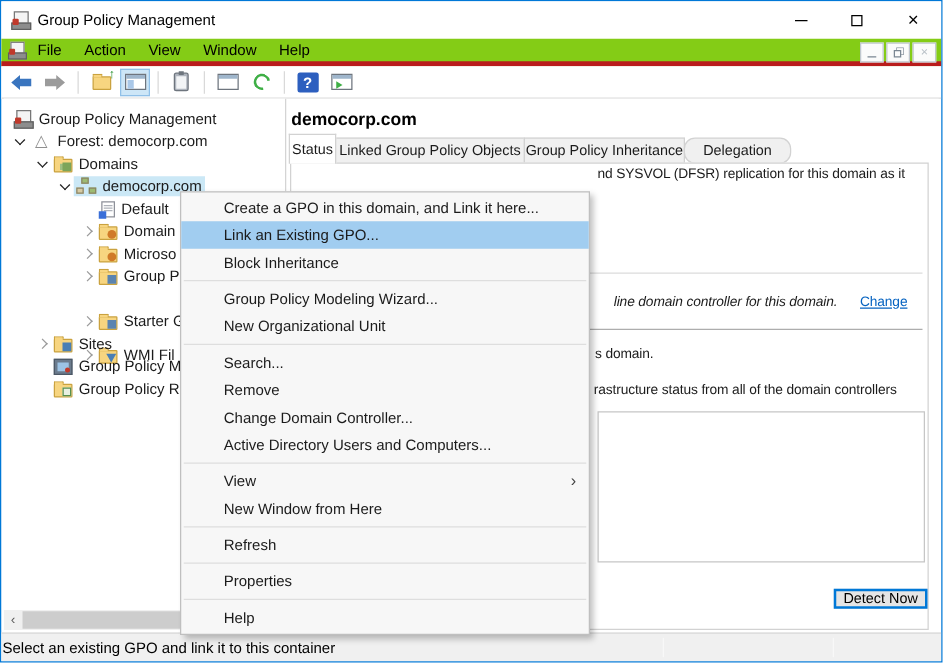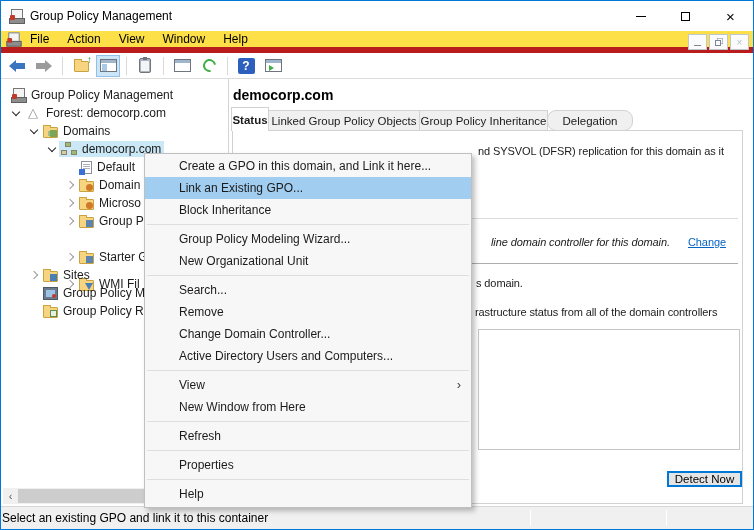--- a/index.html
+++ b/index.html
@@ -9,21 +9,21 @@
   
   .titlebar{position:absolute;left:0;top:0;right:0;height:30px;background:#fff;display:flex;align-items:center;}
   .titlebar .apptitle{margin-left:6px;font-size:12px;color:#000;}
   .capbtns{position:absolute;right:0;top:0;height:30px;display:flex;}
   .capbtn{width:45px;height:30px;display:flex;align-items:center;justify-content:center;}
   .glyph-min{width:10px;height:1px;background:#000;display:block;}
   .glyph-max{width:9px;height:9px;border:1px solid #000;display:block;}
   .glyph-close{font-size:15px;color:#000;line-height:1;}
 
   
-  .menubar{position:absolute;left:0;top:30px;right:0;height:22px;background:#fde047;border-bottom:6px solid #b91c1c;display:flex;align-items:center;}
+  .menubar{position:absolute;left:0;top:30px;right:0;height:22px;background:#84cc16;border-bottom:4px solid #b91c1c;display:flex;align-items:center;}
   .menubar .mitem{padding:2px 9px;color:#000;}
   .mdibtns{position:absolute;right:4px;top:3px;display:flex;gap:2px;}
   .mdibtn{width:19px;height:16px;border:1px solid #c0c7ce;background:#fbfbfb;display:flex;align-items:center;justify-content:center;color:#7b8793;font-size:10px;}
   .mdibtn .mm{width:7px;height:1px;background:#7b8793;display:block;margin-top:6px;}
   .mdirestore{width:6px;height:6px;border:1px solid #7b8793;box-shadow:2px -2px 0 -0.5px #fbfbfb,2px -2px 0 0 #7b8793;margin-top:2px;margin-right:2px;}
   .mdibtn.disabled{color:#b9c0c7;}
 
   
   .toolbar{position:absolute;left:0;top:52px;right:0;height:26px;background:#fff;border-bottom:1px solid #dcdcdc;display:flex;align-items:center;padding-left:4px;gap:3px;}
   .tbtn{width:24px;height:22px;display:flex;align-items:center;justify-content:center;position:relative;}
@@ -76,21 +76,21 @@
   .chev.closed::before{content:"";position:absolute;left:4px;top:4px;width:5px;height:5px;border-top:1px solid #9a9a9a;border-right:1px solid #9a9a9a;transform:rotate(45deg);}
   .rowbody{display:flex;align-items:center;gap:5px;padding:1px 3px 1px 2px;}
   .trow.selected .rowbody{background:#cbe8f6;}
   .hscroll{position:absolute;left:0;top:409px;width:226px;height:16px;background:#f0f0f0;display:flex;}
   .harrow{width:15px;height:16px;color:#5a5a5a;font-size:11px;display:flex;align-items:center;justify-content:center;}
   .hthumb{position:absolute;left:15px;top:1px;width:130px;height:14px;background:#cdcdcd;}
 
   
   .rheading{position:absolute;left:230px;top:8px;font-size:14px;font-weight:bold;color:#000;}
   .tab{position:absolute;top:31px;height:21px;background:#f0f0f0;border:1px solid #d2d2d2;display:flex;align-items:center;justify-content:center;font-size:11.5px;z-index:1;}
-  .tab.active{top:28px;height:24px;background:#fff;border-bottom:none;z-index:3;font-weight:bold;}
+  .tab.active{top:28px;height:24px;background:#fff;border-bottom:none;z-index:3;}
   .tabpage{position:absolute;left:229px;top:51px;width:511px;height:374px;background:#fff;border:1px solid #d2d2d2;z-index:2;}
   .frag{position:absolute;font-size:11px;letter-spacing:-0.1px;white-space:nowrap;color:#1b1b1b;z-index:2;}
   .gline{position:absolute;height:1px;background:#dcdcdc;z-index:2;}
   .gline.dark{background:#adadad;}
   .statusbox{position:absolute;left:475px;top:250px;width:262px;height:121px;border:1px solid #c6c6c6;background:#fff;z-index:2;}
   .link{color:#0663c1;text-decoration:underline;}
   .detect{position:absolute;left:664px;top:392px;width:75px;height:16px;background:#e5e5e5;border:2px solid #0078d7;font-size:11.5px;font-family:"Liberation Sans",sans-serif;color:#000;z-index:2;}
 
   
   .ctxmenu{position:absolute;left:143px;top:152px;width:328px;background:#f7f7f7;border:1px solid #bfbfbf;box-shadow:3px 3px 5px rgba(0,0,0,0.25);z-index:10;padding:1px 0 2px 0;}
@@ -312,21 +312,21 @@
       </div>
     </div>
 
     <div class="rheading">democorp.com</div>
     <div class="tab active" style="left:228px;width:38px;">Status</div>
     <div class="tab" style="left:265px;width:152px;text-align:right;">Linked Group Policy Objects</div>
     <div class="tab" style="left:416px;width:129px;">Group Policy Inheritance</div>
     <div class="tab" style="left:544px;width:86px;border-radius:9px;">Delegation</div>
     <div class="tabpage"></div>
 
-    <span class="frag" style="left:475px;top:66px;">nd SYSVOL (DFSR) replication for this domain as it</span>
+    <span class="frag" style="left:475px;top:54px;">nd SYSVOL (DFSR) replication for this domain as it</span>
     <div class="gline" style="left:243px;top:139px;width:492px;"></div>
     <span class="frag" style="left:488px;top:157px;font-style:italic;">line domain controller for this domain.</span>
     <span class="frag link" style="left:685px;top:157px;">Change</span>
     <div class="gline dark" style="left:243px;top:184px;width:492px;"></div>
     <span class="frag" style="left:473px;top:198px;">s domain.</span>
     <span class="frag" style="left:472px;top:227px;">rastructure status from all of the domain controllers</span>
     <div class="statusbox"></div>
     <button class="detect">Detect Now</button>
   </div>
 

